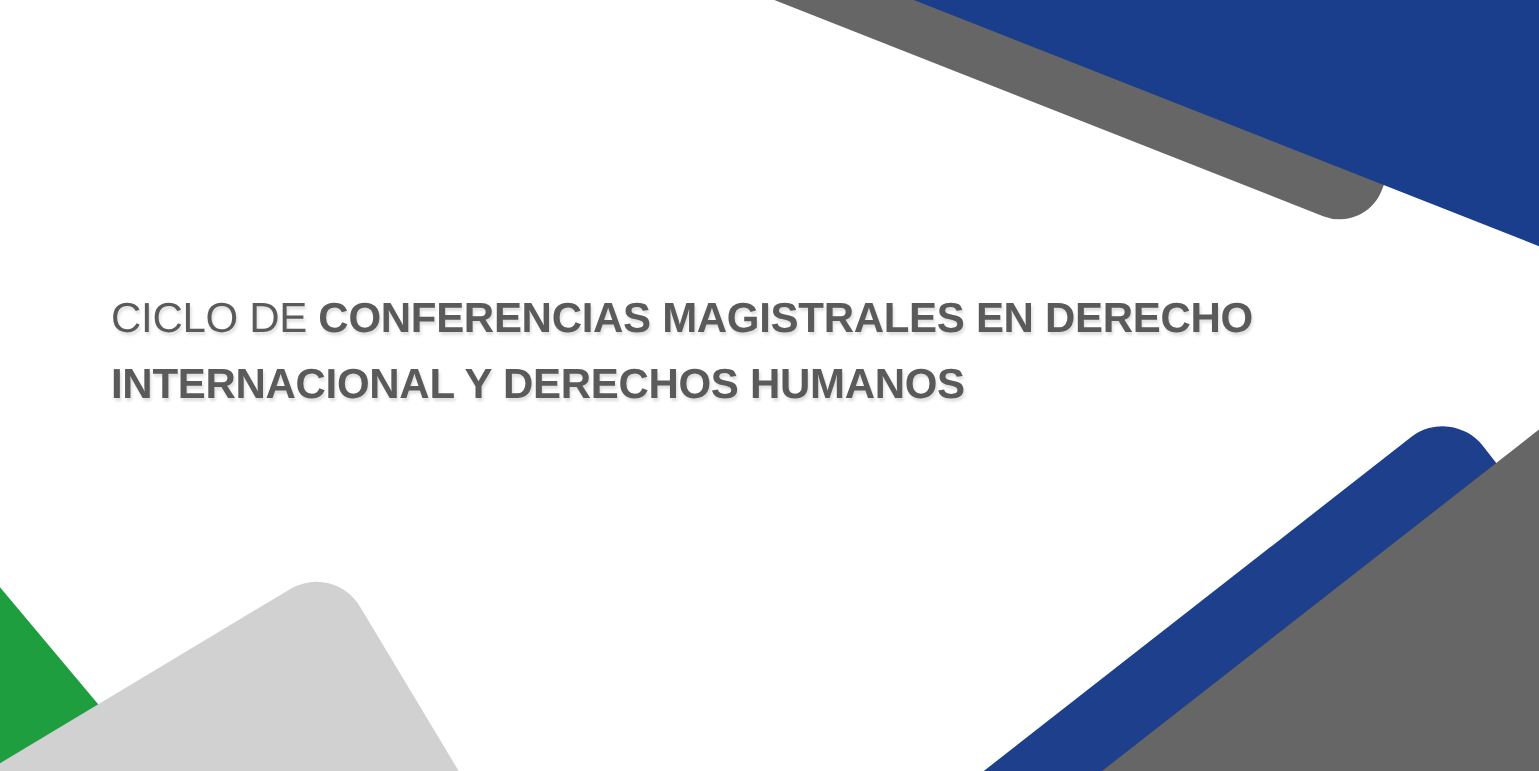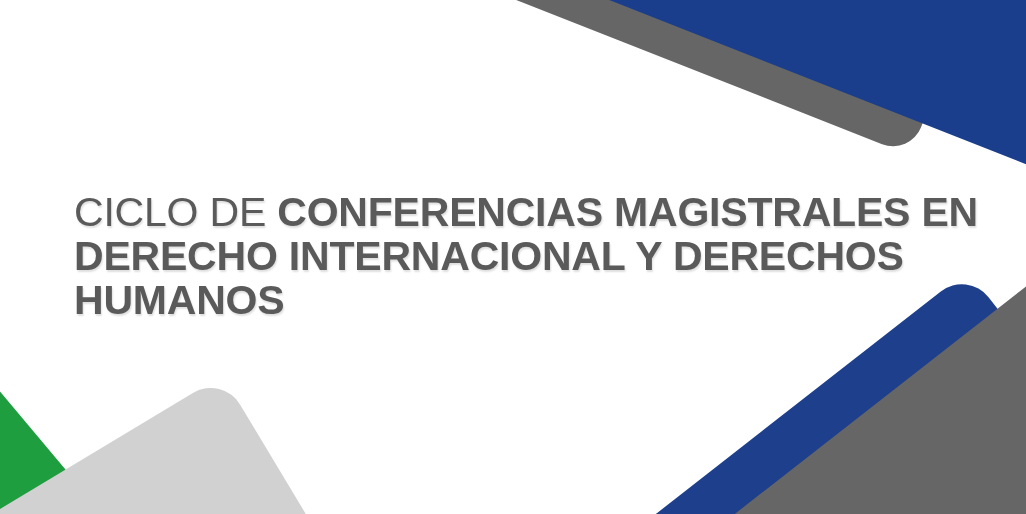--- a/index.html
+++ b/index.html
@@ -96,21 +96,21 @@
     border-radius: 34px;
   }
 
   
   .headline {
     position: absolute;
     left: 74px;
     top: 190px;
     width: 920px;
     margin: 0;
-    font-size: 41px;
+    font-size: 28px;
     line-height: 44px;
     letter-spacing: -0.2px;
     color: #5A5A5A;
     font-weight: 400;
     text-transform: uppercase;
     text-shadow: 1px 2px 2px rgba(0,0,0,0.13);
     font-family: "Liberation Sans", sans-serif;
   }
   .headline .lead {
     font-weight: 400;

